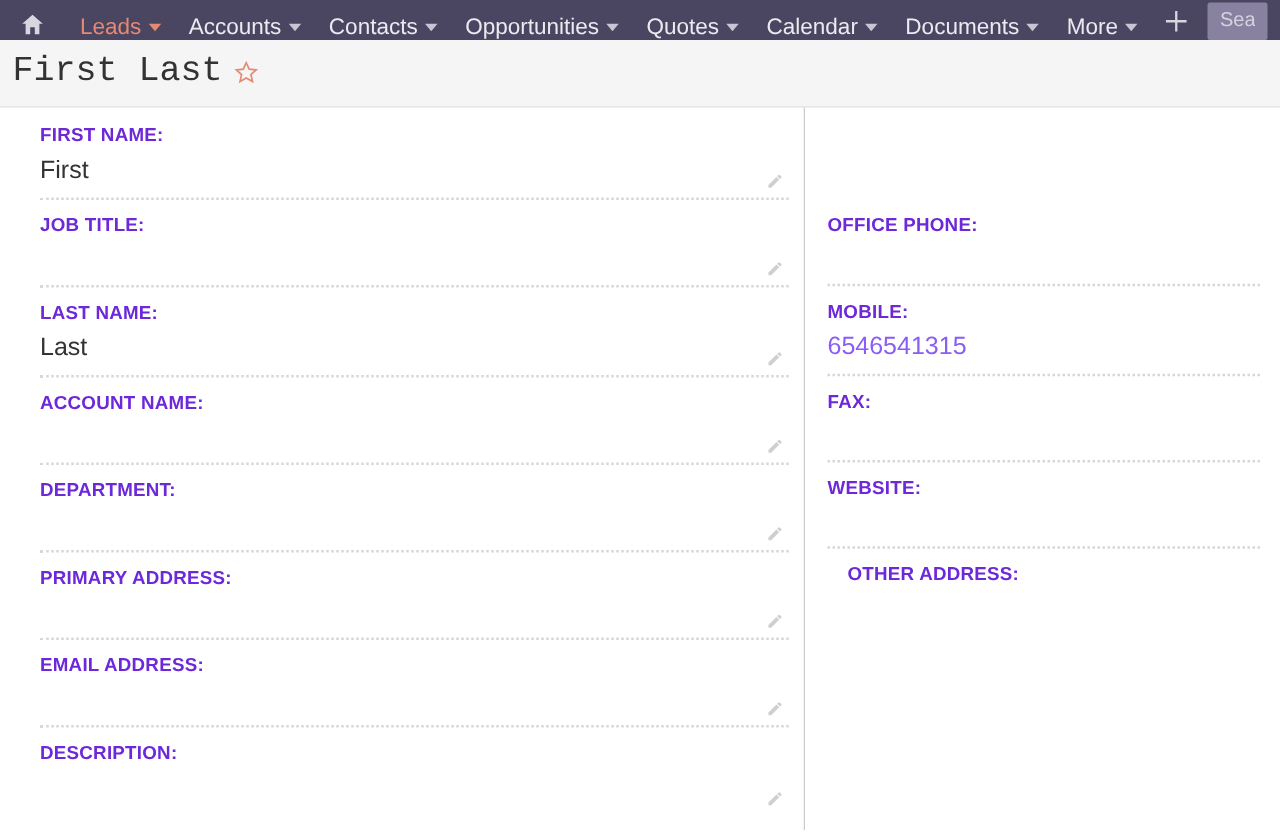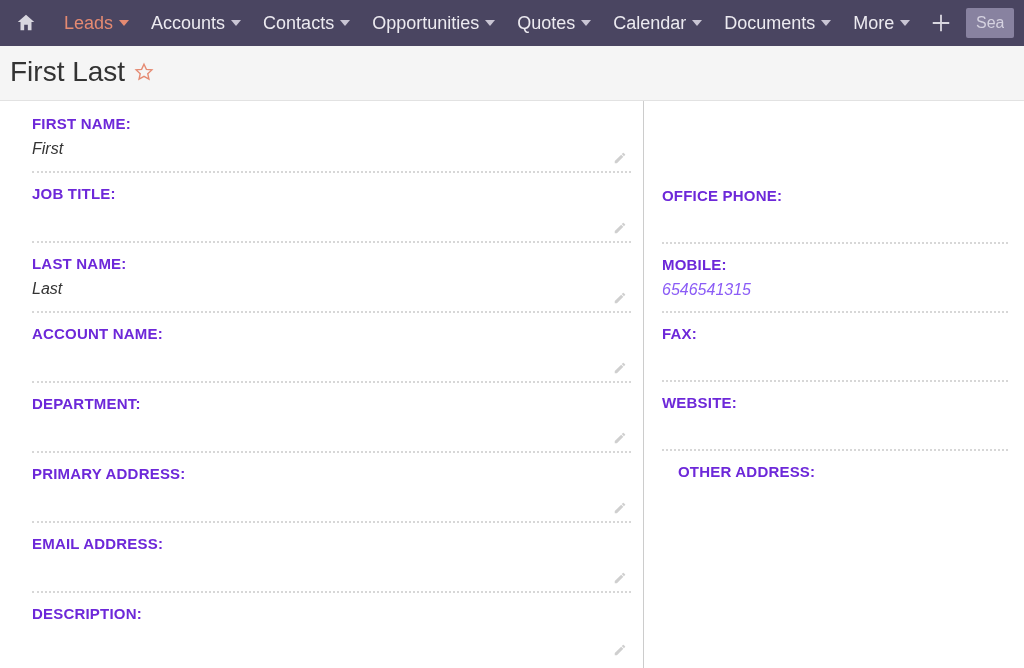--- a/index.html
+++ b/index.html
@@ -7,23 +7,23 @@
     font-family: -apple-system, BlinkMacSystemFont, "Segoe UI", Helvetica, Arial, sans-serif;
     background: #fff;
     color: #333;
     width: 1024px;
     overflow: hidden;
   }
 
   
   .navbar {
     background: #4a4561;
-    height: 46px;
-    display: flex;
-    align-items: center;
+    height: 32px;
+    display: flex;
+    align-items: flex-end;
     padding: 0 10px 0 14px;
     color: #fff;
     font-size: 18px;
   }
   .nav-home {
     width: 24px;
     height: 24px;
     margin-right: 26px;
     display: flex;
     align-items: center;
@@ -68,20 +68,21 @@
     border-bottom: 1px solid #e2e2e2;
     padding: 10px 12px 12px 10px;
     display: flex;
     align-items: center;
     gap: 8px;
   }
   .page-title {
     font-size: 28px;
     font-weight: 400;
     color: #333;
+    font-family: Liberation Mono, monospace;
   }
   .star-icon { width: 22px; height: 22px; cursor: pointer; }
   .star-icon svg { fill: none; stroke: #e58a72; stroke-width: 1.5; }
 
   
   .detail-area {
     display: flex;
     padding: 0 4px;
   }
   .col-left {
@@ -102,24 +103,23 @@
     min-height: 58px;
   }
   .field-label {
     font-size: 15px;
     font-weight: 700;
     color: #6d28d9;
     letter-spacing: .2px;
     margin-bottom: 8px;
   }
   .field-value {
-    font-size: 16px;
+    font-size: 20px;
     color: #333;
     min-height: 20px;
-    font-style: italic;
   }
   .field-value.link { color: #8b5cf6; }
   .edit-pencil {
     position: absolute;
     right: 4px;
     bottom: 6px;
     width: 14px; height: 14px;
     opacity: .25;
     cursor: pointer;
   }

